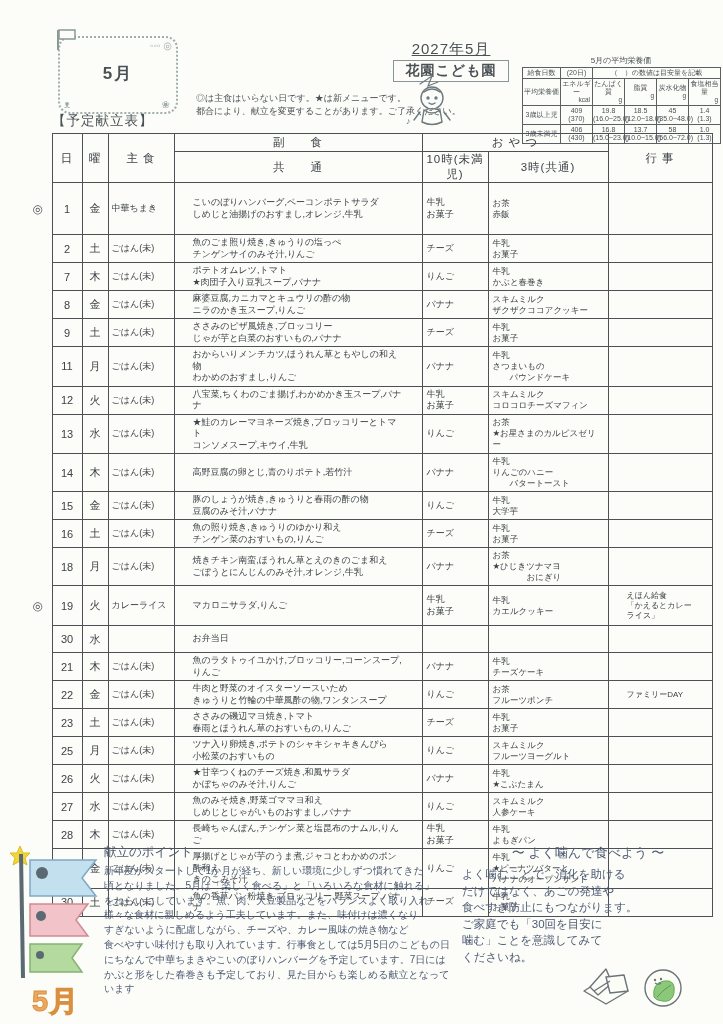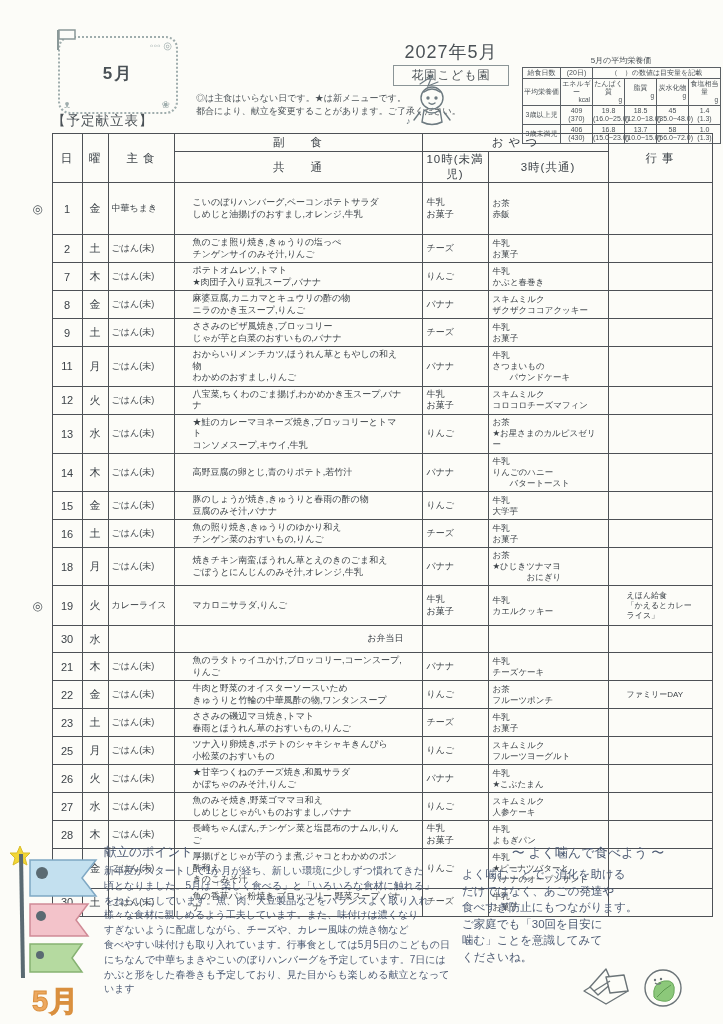--- a/index.html
+++ b/index.html
@@ -13,22 +13,22 @@
   .month-badge .m-label{position:absolute;left:0;right:0;top:24px;text-align:center;
                font-size:17px;font-weight:bold;color:#4a5156;letter-spacing:2px;}
   .badge-flag{position:absolute;left:-6px;top:-10px;}
   .badge-deco{position:absolute;font-size:10px;color:#9fadad;}
   .plan-label{position:absolute;left:52px;top:112px;font-size:13.5px;color:#4a5156;letter-spacing:1px;}
   .main-title{position:absolute;left:193px;top:34px;font-size:37px;font-weight:800;
               letter-spacing:4px;color:#3d4349;-webkit-text-stroke:1.3px #3d4349;}
   .title-notes{position:absolute;left:196px;top:92px;font-size:9px;line-height:12.5px;
                color:#4c5358;white-space:pre-line;}
   .date-block{position:absolute;left:393px;top:40px;width:116px;text-align:center;color:#4a5156;}
-  .date-line{font-size:18px;letter-spacing:1px;border-bottom:1px solid #8b9597;padding-bottom:1px;}
-  .org-line{font-size:12px;letter-spacing:1px;border:1px solid #8b9597;border-top:none;padding:1px 6px;}
+  .date-line{font-size:15px;letter-spacing:1px;border-bottom:1px solid #8b9597;padding-bottom:1px;text-decoration:underline;}
+  .org-line{font-size:14px;letter-spacing:1px;border:1px solid #8b9597;border-top:none;padding:1px 6px;font-weight:bold;}
   .mascot{position:absolute;left:402px;top:72px;}
 
   .nutrition{position:absolute;left:522px;top:55px;width:198px;}
   .nut-title{font-size:8px;text-align:center;color:#4a5156;margin-bottom:1px;}
   .nut-table{border-collapse:collapse;table-layout:fixed;width:198px;}
   .nut-table td{border:1px solid #5b6065;font-size:7px;line-height:8px;padding:1px 0;
                 text-align:center;color:#4a5156;white-space:pre-line;}
   .nut-table .n-unit{display:block;text-align:right;padding-right:2px;font-size:6.5px;}
 
   
@@ -38,21 +38,21 @@
               color:#3c4248;vertical-align:middle;overflow:hidden;}
   .menu-table .c-mark{border:none;background:transparent;text-align:center;
               font-size:12px;color:#4a5156;}
   .menu-table thead th{font-size:11.5px;letter-spacing:1px;height:17px;padding:0 1px;}
   .c-day,.c-wd{text-align:center;font-size:11px;}
   .c-main{font-size:9px;padding:1px 3px;}
   .c-side{font-size:9px;white-space:pre-line;line-height:11.5px;padding:2px 18px;}
   .c-s10{font-size:9px;white-space:pre-line;line-height:11.5px;padding:2px 4px;}
   .c-s3{font-size:8.5px;white-space:pre-line;line-height:11px;padding:2px 4px;}
   .c-event{font-size:8px;white-space:pre-line;line-height:10px;padding:2px 18px;}
-  .c-center{text-align:right;}
+  .c-center{text-align:left;}
   .menu-table tbody tr{height:27px;}
   .menu-table tbody tr:nth-child(1){height:52px;}
   .menu-table tbody tr:nth-child(13){height:40px;}
 
   
   .footer{position:absolute;left:0;top:842px;width:723px;height:182px;}
   .koinobori{position:absolute;left:6px;top:4px;width:96px;}
   .koi-month{font-size:29px;font-weight:800;color:#eda85f;-webkit-text-stroke:1px #d98f3e;
              margin-left:26px;margin-top:-2px;letter-spacing:1px;}
   .hw{color:#4d5b74;}

